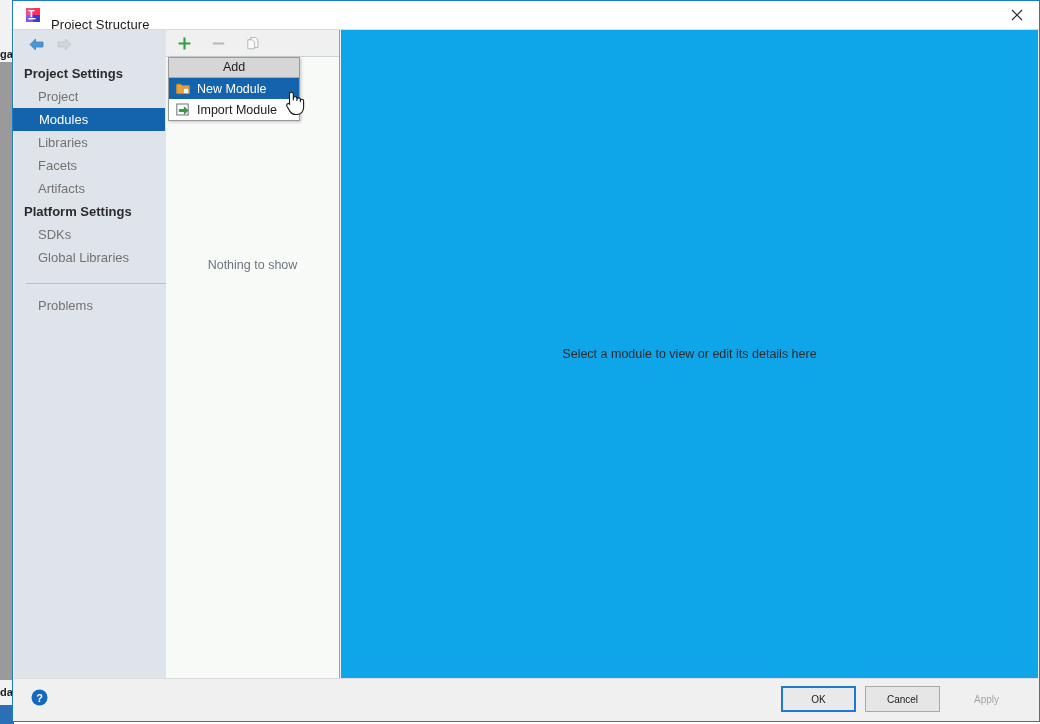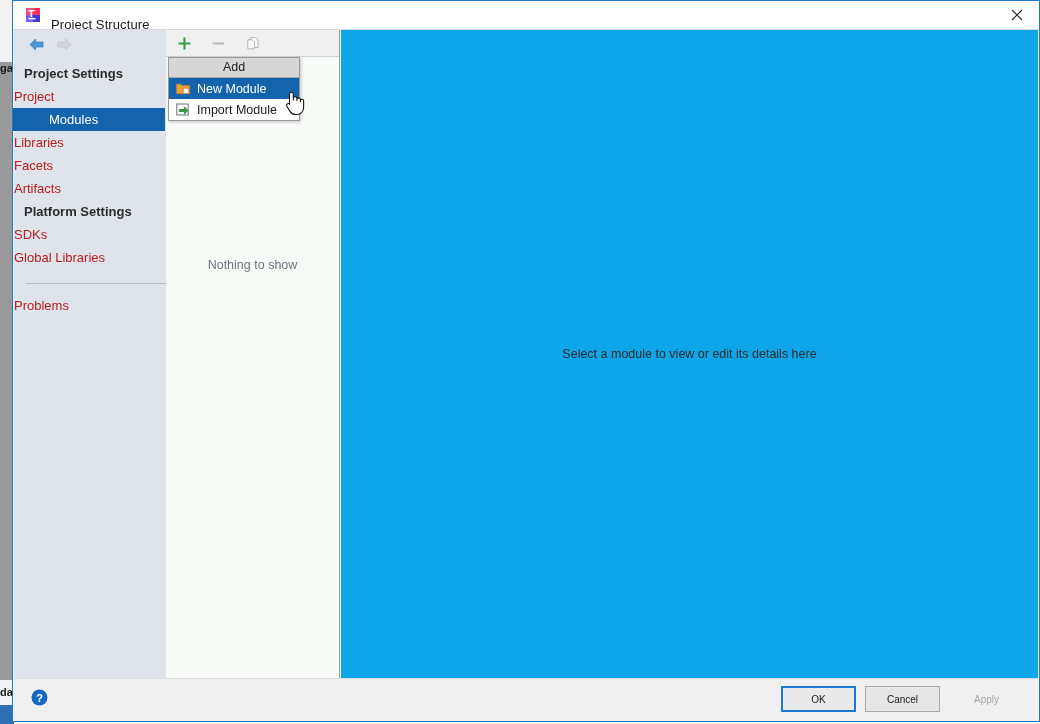--- a/index.html
+++ b/index.html
@@ -34,21 +34,21 @@
   }
   .bg-text {
     position: absolute;
     font-size: 11px;
     color: #1a1a1a;
     font-family: "Liberation Sans", sans-serif;
     white-space: nowrap;
     overflow: hidden;
   }
   .bg-text-1 { left: 12px; top: 26px; width: 24px; margin-top: 20px; }
-  .bg-text-2 { left: 0px; top: 48px; width: 14px; font-weight: bold; margin-top: 14px;}
+  .bg-text-2 { left: 0px; top: 48px; width: 14px; font-weight: bold;}
   .bg-strip-bottom {
     position: absolute;
     left: 0; top: 680px;
     width: 14px; height: 25px;
     background: #f2f2f2;
   }
   .bg-text-3 { left: 0px; top: 686px; width: 14px; font-weight: bold;}
   .bg-strip-blue {
     position: absolute;
     left: 0; top: 705px;
@@ -129,30 +129,31 @@
   .side-group {
     font-size: 13px;
     font-weight: bold;
     color: #2b2b2b;
     padding: 4px 0 4px 10px;
     height: 15px;
     line-height: 15px;
   }
   .side-item {
     font-size: 13px;
-    color: #b91c1c;
+    color: #737373;
+    padding-left: 24px;
     height: 23px;
     line-height: 23px;
     white-space: nowrap;
   }
   .side-item.selected {
     background: #1463ad;
     color: #ffffff;
     margin-left: -1px;
-    padding-left: 36px;
+    padding-left: 26px;
     width: 152px;
     box-sizing: border-box;
   }
   .side-sep {
     height: 1px;
     background: #b9c0c8;
     margin: 14px 12px 10px 12px;
   }
 
   

